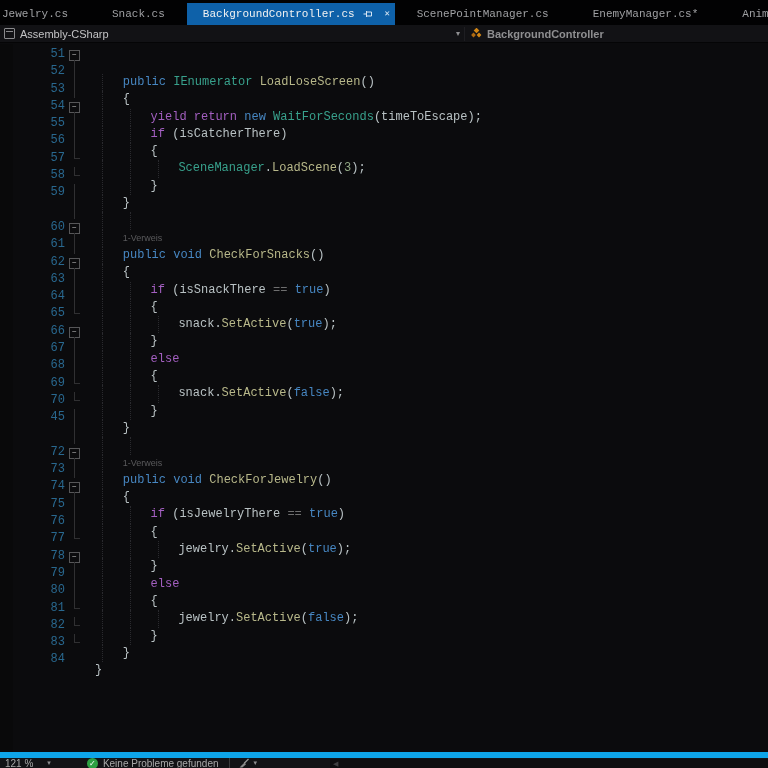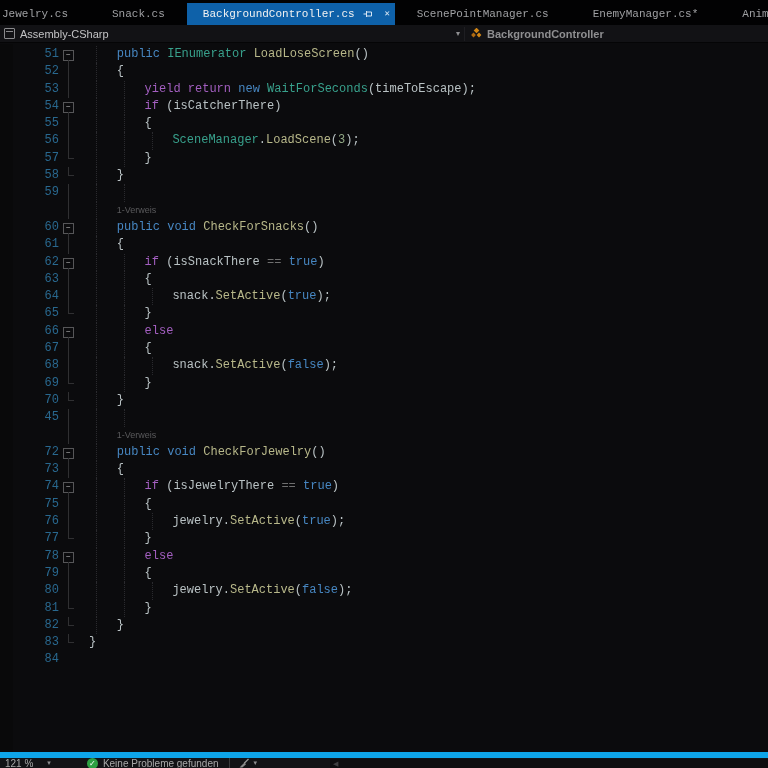--- a/index.html
+++ b/index.html
@@ -25,31 +25,31 @@
              position:relative; }
   .proj-ico::before{ content:""; position:absolute; left:1px; top:2px; right:1px; border-top:1px solid #8a8a8d; }
   .nav-caret{ margin-left:auto; color:#8f8f92; font-size:8px; }
   .nav-divider{ width:1px; height:14px; background:#1e1e22; margin:0 6px 0 4px; }
   .nav-type{ display:flex; align-items:center; color:#8f8f91; gap:5px;font-weight:bold; }
 
   
   .editor{ position:absolute; top:44px; bottom:16px; left:0; right:0; background:#0b0b0d; overflow:hidden; }
   .bp-margin{ position:absolute; left:0; top:0; bottom:0; width:13px; background:#09090a; }
   .code-lines{ position:absolute; left:0; top:2px; right:0; }
-  .row{ display:flex; height:17.3px; padding-left:13px; font:12px/17.3px "Liberation Mono",monospace; }
+  .row{ display:flex; height:17.3px; padding-left:19px; font:12px/17.3px "Liberation Mono",monospace; }
   .ln{ flex:0 0 46px; text-align:right; color:#29688f; }
   .fold{ flex:0 0 20px; position:relative; }
   .f-line::before{ content:""; position:absolute; left:9px; top:0; bottom:0; border-left:1px solid #303032; }
   .f-box::before{ content:"\2212"; position:absolute; left:4px; top:4px; width:9px; height:9px;
                   border:1px solid #565658; color:#b5b5b5; font:8px/8px "Liberation Mono",monospace;
                   text-align:center; background:#0b0b0d; }
   .f-box::after{ content:""; position:absolute; left:9px; top:14px; bottom:0; border-left:1px solid #303032; }
   .f-end::before{ content:""; position:absolute; left:9px; top:0; width:5px; height:8px;
                   border-left:1px solid #303032; border-bottom:1px solid #303032; }
-  .code{ padding-left:10px; white-space:pre; }
+  .code{ padding-left:10px; white-space:pre;margin-top:28px; }
   .iu{ display:inline-block; width:20.8px; height:17.3px; vertical-align:top;
        border-left:1px dotted #2a2a2e; margin-left:7px; }
   .lens{ font:9px/17.3px "Liberation Sans",sans-serif; color:#5a5a5c; vertical-align:top; }
   .tok-kw{ color:#4787c2; } .tok-ct{ color:#a35fc0; } .tok-ty{ color:#38a18c; }
   .tok-me{ color:#b8b88a; } .tok-pl{ color:#b9c2c4; } .tok-op{ color:#6f6f6f; }
   .tok-nu{ color:#92a985; }
 
   
   .bottombar{ position:absolute; bottom:0; left:0; right:0; height:16px; background:#131316;
               border-top:6px solid #0ea5e9; display:flex; align-items:center; font-size:10px;

